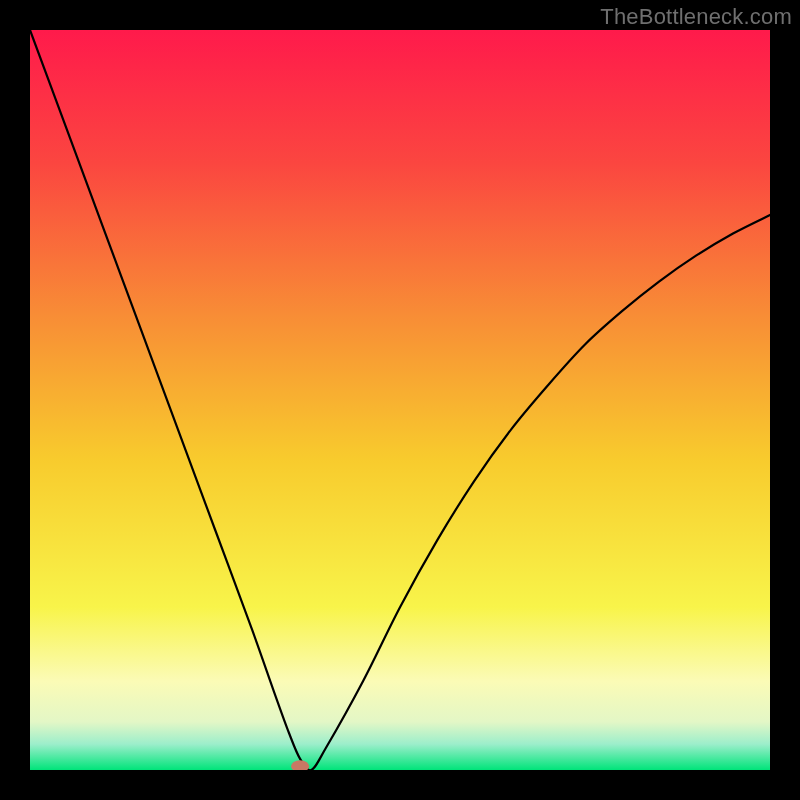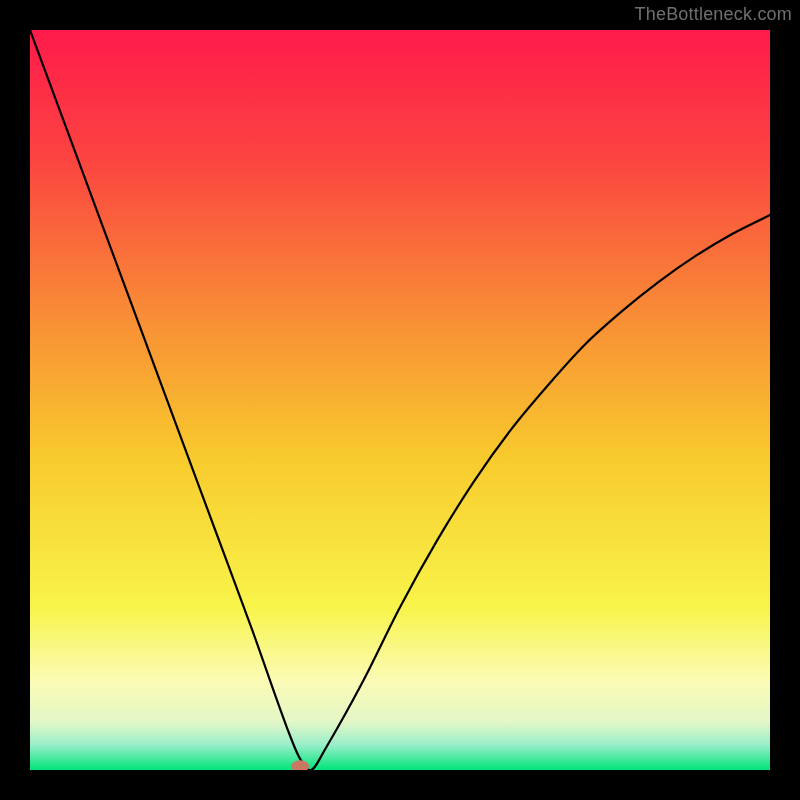--- a/index.html
+++ b/index.html
@@ -25,21 +25,21 @@
     top: 30px;
     width: 740px;
     height: 740px;
     box-sizing: border-box;
   }
   .watermark {
     position: absolute;
     top: 4px;
     right: 8px;
     color: #6f6f6f;
-    font-size: 18px;
+    font-size: 22px;
     font-weight: 500;
     letter-spacing: 0.2px;
     z-index: 10;
   }
   svg { display: block; }
 </style>
 </head>
 <body>
 
 <div class="frame">

